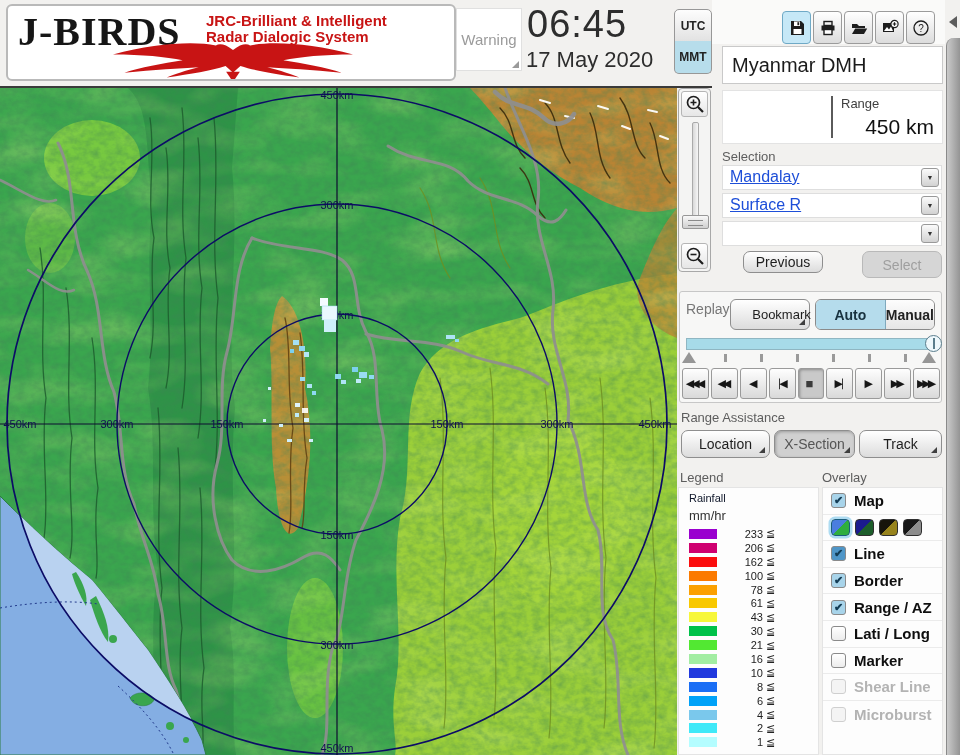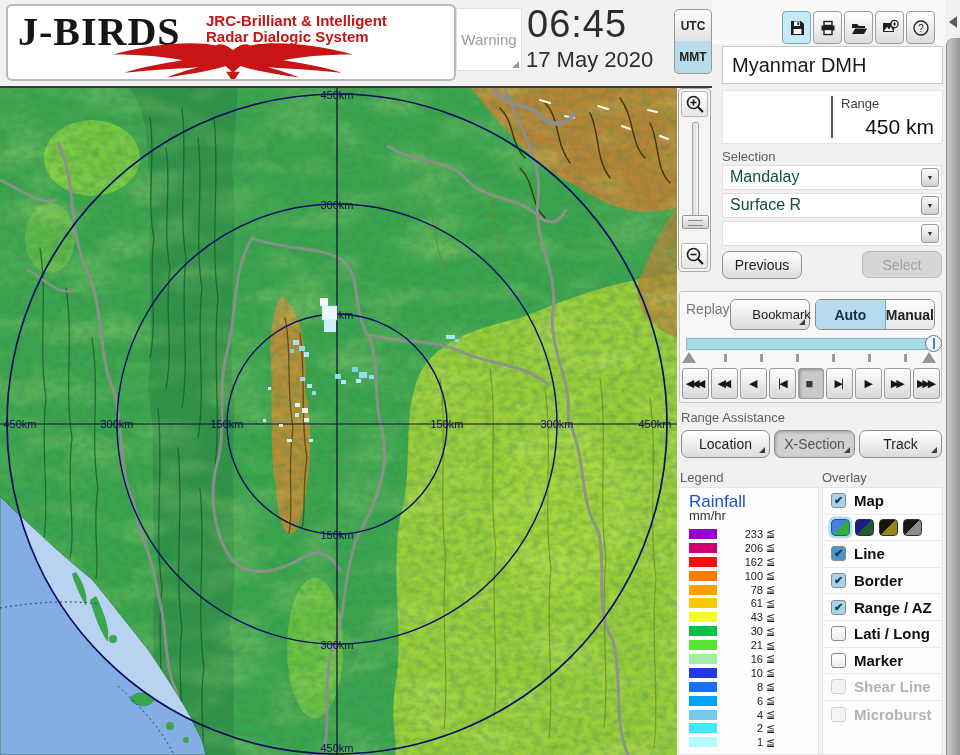--- a/index.html
+++ b/index.html
@@ -50,21 +50,21 @@
 
   
   #range-box { left:722px; top:90px; width:221px; height:54px; background:#fff; border:1px solid #e3e3e3; }
   #range-divider { position:absolute; left:108px; top:5px; width:2px; height:42px; background:#5a5a5a; }
   #range-label { position:absolute; left:118px; top:5px; font-size:13px; color:#3e3e3e; }
   #range-value { position:absolute; right:8px; top:24px; font-size:21px; color:#111; }
 
   .panel-label { font-size:13px; color:#5d5d5d; }
 
   .dd { left:722px; width:220px; height:25px; background:#fff; border:1px solid #dedede; }
-  .dd-value { position:absolute; left:7px; top:2px; font-size:16px; color:#14532d; }
+  .dd-value { position:absolute; left:7px; top:2px; font-size:16px; color:#1d4ed8;text-decoration:underline; }
   .dd-btn { position:absolute; right:2px; top:2px; width:18px; height:19px; border:1px solid #999;
     border-radius:3px; background:linear-gradient(#fbfbfb,#d2d2d2); font-size:7px; color:#333;
     display:flex; align-items:center; justify-content:center; }
 
   .push-btn { border:1px solid #8e8e8e; border-radius:7px; background:linear-gradient(#ffffff,#dcdcdc);
     font-size:14px; color:#1e1e1e; display:flex; align-items:center; justify-content:center; }
   .push-btn.disabled { background:#d6d6d6; color:#9f9f9f; border-color:#b9b9b9; }
   .push-btn.pressed { background:#d0d0d0; color:#555; box-shadow:inset 1px 1px 3px rgba(0,0,0,.25); }
   .corner::after { content:""; position:absolute; right:4px; bottom:4px; width:0; height:0;
     border-left:6px solid transparent; border-bottom:6px solid #3f3f3f; }
@@ -91,21 +91,21 @@
 
   #playback { position:absolute; left:2px; top:76px; width:258px; height:31px; display:flex; gap:2px; }
   .pb-btn { flex:1; border:1px solid #9a9a9a; border-radius:3px; background:linear-gradient(#fefefe,#d9d9d9);
     font-size:11px; letter-spacing:-3px; color:#161616; display:flex; align-items:center; justify-content:center;
     padding-right:3px; }
   .pb-btn.active { background:#c9c9c9; box-shadow:inset 1px 1px 3px rgba(0,0,0,.3); font-size:13px; letter-spacing:0; color:#3a3a3a; }
 
   .da-btn { top:430px; height:28px; border-radius:7px; font-size:14px; }
 
   #legend-box { left:678px; top:487px; width:141px; height:268px; background:#fdfdfd; border:1px solid #e4e4e4; }
-  #legend-title1 { position:absolute; left:10px; top:4px; font-size:17px; color:#1d4ed8; }
+  #legend-title1 { position:absolute; left:10px; top:4px; font-size:11px; color:#0f172a; }
   #legend-title2 { position:absolute; left:10px; top:20px; font-size:13px; color:#333; }
   #legend-rows { position:absolute; left:0; top:39px; width:100%; }
   .lrow { height:13.9px; display:flex; align-items:center; }
   .lswatch { width:28px; height:10px; margin-left:10px; }
   .lval { width:46px; text-align:right; font-size:11px; color:#222; }
   .lcmp { font-size:11px; color:#222; margin-left:3px; }
 
   #overlay-box { left:822px; top:487px; width:121px; height:268px; background:#fdfdfd; border:1px solid #e4e4e4;
     display:flex; flex-direction:column; }
   .orow { height:26.6px; display:flex; align-items:center; padding-left:8px; border-bottom:1px solid #ebebeb; }
@@ -399,21 +399,21 @@
   </div>
   <div class="abs dd" style="top:193px">
     <div class="dd-value">Surface R</div>
     <div class="dd-btn">▼</div>
   </div>
   <div class="abs dd" style="top:221px">
     <div class="dd-value"></div>
     <div class="dd-btn">▼</div>
   </div>
 
-  <div class="abs push-btn" style="left:722px;top:251px;width:80px;height:28px">
+  <div class="abs push-btn" style="left:743px;top:251px;width:80px;height:22px">
     <span>Previous</span>
   </div>
   <div class="abs push-btn disabled" style="left:862px;top:251px;width:80px;height:27px">
     <span>Select</span>
   </div>
 
   <div class="abs" id="replay-panel">
     <div id="replay-label">Replay</div>
     <div class="push-btn corner" id="bookmark-btn">
       <span>Bookmark</span>

